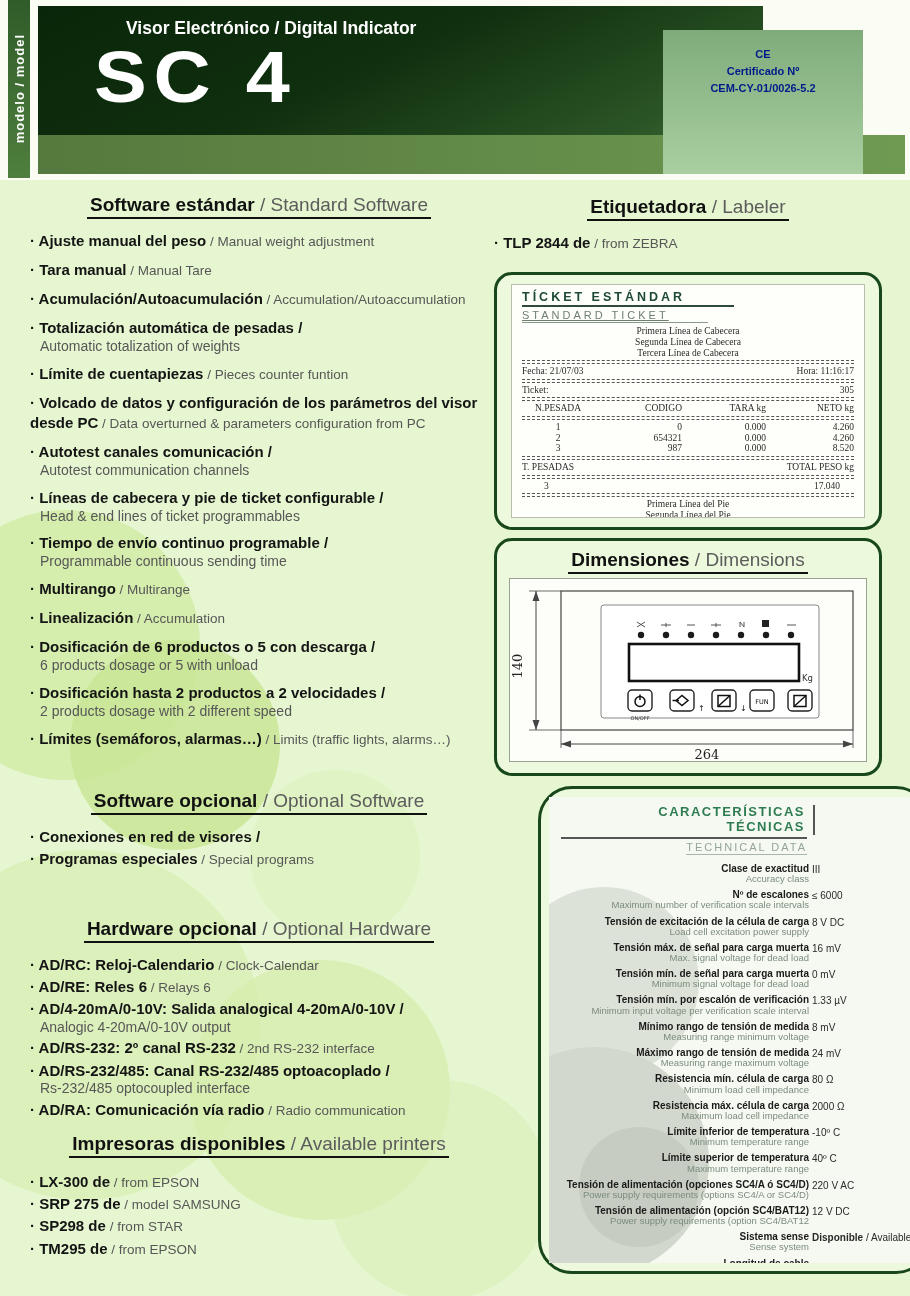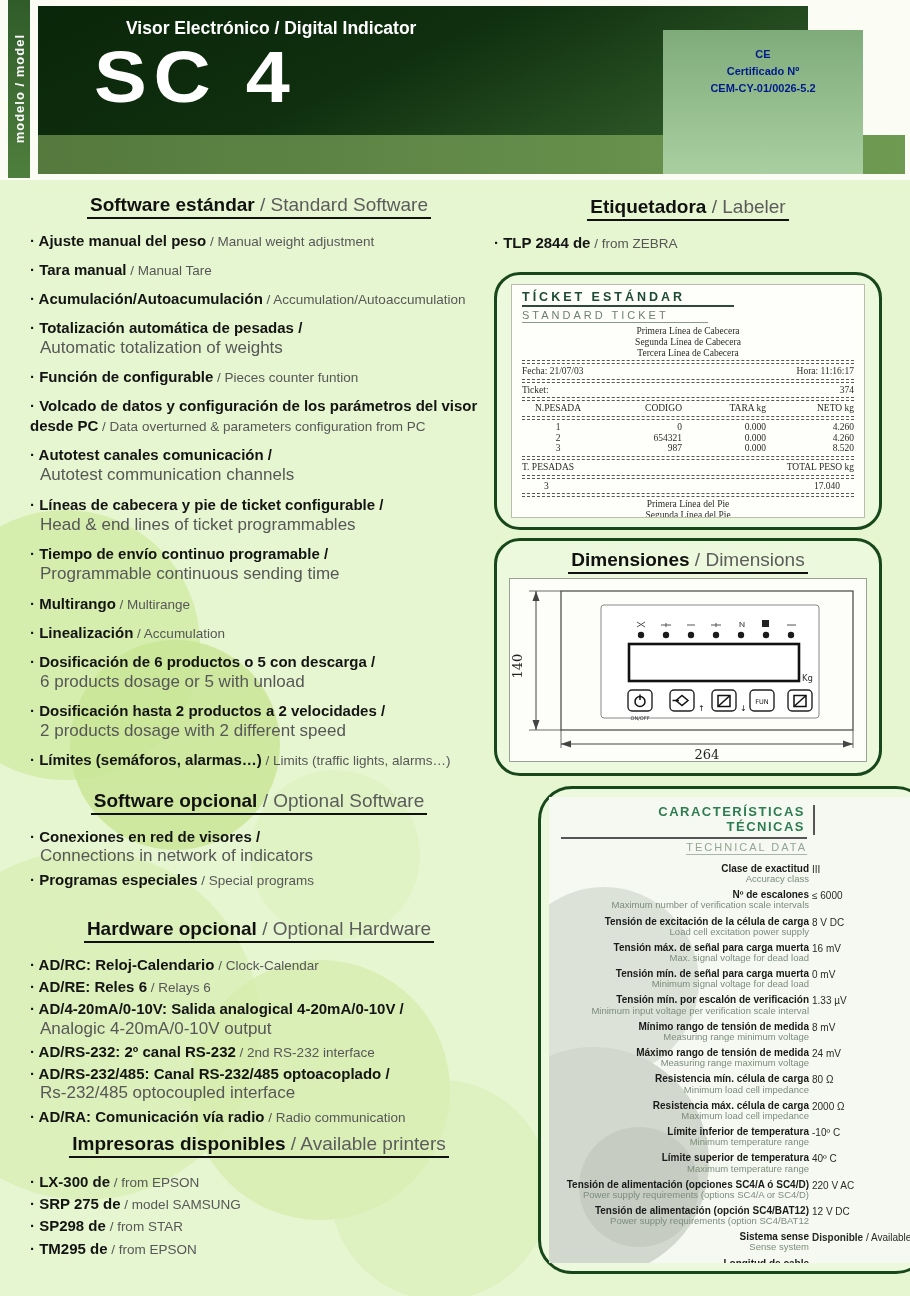--- a/index.html
+++ b/index.html
@@ -10,21 +10,21 @@
   .z{position:relative;z-index:1;}
 
   
   .header-area{position:absolute;left:0;top:0;width:910px;height:180px;background:#fbfdf4;z-index:2;}
   .side-strip{position:absolute;left:8px;top:0;width:22px;height:178px;
               background:linear-gradient(to bottom,#2f5c29,#4f7f3e);
               display:flex;align-items:center;justify-content:center;}
   .side-strip span{writing-mode:vertical-rl;transform:rotate(180deg);color:#fff;font-weight:bold;
                    font-size:13px;letter-spacing:1px;white-space:nowrap;}
   .dark-band{position:absolute;left:38px;top:6px;width:725px;height:129px;
-             background:linear-gradient(155deg,#0a260a 0%,#0f2f0e 45%,#2b5426 85%,#3c6833 100%);padding-left:45px;}
+             background:linear-gradient(155deg,#0a260a 0%,#0f2f0e 45%,#2b5426 85%,#3c6833 100%);}
   .olive-strip{position:absolute;left:38px;top:135px;width:867px;height:39px;
                background:linear-gradient(90deg,#55793e,#6f9a52);}
   .band-title{position:absolute;left:88px;top:12px;color:#fff;font-weight:bold;font-size:17.5px;}
   .band-model{position:absolute;left:56px;top:30px;color:#fff;font-weight:bold;font-size:72px;
               letter-spacing:6px;transform:scaleX(1.1);transform-origin:left;}
   .ce-box{position:absolute;left:663px;top:30px;width:200px;height:144px;
           background:linear-gradient(to bottom,#7fab7b,#a9cfa1);
           color:#001a8c;font-weight:bold;font-size:11px;text-align:center;line-height:1.55;
           padding-top:16px;box-sizing:border-box;}
 
@@ -32,35 +32,35 @@
   .h{text-align:center;margin-bottom:12px;}
   .hu{display:inline-block;border-bottom:2px solid #111;padding:0 3px 1px;}
   .hb{font-weight:bold;font-size:19px;color:#111;}
   .hg{font-size:19px;color:#5c5c5c;}
 
   
   .col-left{position:absolute;left:30px;width:458px;}
   .li{margin-bottom:9px;line-height:1.25;}
   .li .b{font-weight:bold;font-size:15px;color:#141414;}
   .li .g{font-size:13.5px;color:#575757;}
-  .li .sub{font-size:17px;color:#575757;line-height:1.2;margin-left:10px;}
+  .li .sub{font-size:14px;color:#575757;line-height:1.2;margin-left:10px;}
   .compact .li{margin-bottom:3px;line-height:1.2;}
 
   
-  .gbox{position:absolute;border:3px solid #17471a;background:#ecf9dd;border-radius:26px;
+  .gbox{position:absolute;border:3px solid #17471a;background:#ecf9dd;border-radius:18px;
         box-sizing:border-box;}
 
   
   .ticket-paper{background:#fefefa;border:1px solid #b9bcae;height:234px;overflow:hidden;
                 padding:5px 10px;box-sizing:border-box;font-family:"Liberation Serif",serif;
                 font-size:9.5px;color:#2a2a2a;line-height:1.12;}
   .ttitle{font-family:"Liberation Sans",sans-serif;font-size:12.5px;font-weight:bold;
           letter-spacing:3px;color:#1d4a33;}
   .ttitle-rule{border-bottom:2px solid #2e4a3a;width:64%;margin:1px 0 2px;}
-  .tsub{font-family:"Liberation Sans",sans-serif;font-size:11px;letter-spacing:3px;color:#6e7f70;}
+  .tsub{font-family:"Liberation Sans",sans-serif;font-size:11px;letter-spacing:3px;color:#6e7f70;text-decoration:underline;}
   .tsub-rule{border-bottom:1px solid #8a9a8a;width:56%;margin:1px 0 3px;}
   .tcenter{text-align:center;}
   .tsep{height:2px;border-top:1px dashed #555;border-bottom:1px dashed #555;margin:2px 0;}
   .trowline{display:flex;justify-content:space-between;gap:16px;}
   .tgrid{display:grid;grid-template-columns:72px 88px 84px 1fr;}
   .tgrid .c0{text-align:center;}
   .tgrid .c1,.tgrid .c2,.tgrid .c3{text-align:right;}
 
   
   .tech-paper{position:relative;background:#f6f9f1;height:100%;overflow:hidden;
@@ -114,38 +114,38 @@
   </div>
 
   <div class="col-left z" style="top:194px;">
     <div class="h"><span class="hu">
       <span class="hb">Software estándar</span><span class="hg"> / Standard Software</span></span>
     </div>
     <div class="li"><span class="b">· Ajuste manual del peso</span><span class="g"> / Manual weight adjustment</span><div class="sub"></div></div>
     <div class="li"><span class="b">· Tara manual</span><span class="g"> / Manual Tare</span><div class="sub"></div></div>
     <div class="li"><span class="b">· Acumulación/Autoacumulación</span><span class="g"> / Accumulation/Autoaccumulation</span><div class="sub"></div></div>
     <div class="li"><span class="b">· Totalización automática de pesadas /</span><span class="g"></span><div class="sub">Automatic totalization of weights</div></div>
-    <div class="li"><span class="b">· Función de configurable</span><span class="g"> / Pieces counter funtion</span><div class="sub"></div></div>
+    <div class="li"><span class="b">· Límite de cuentapiezas</span><span class="g"> / Pieces counter funtion</span><div class="sub"></div></div>
     <div class="li"><span class="b">· Volcado de datos y configuración de los parámetros del visor desde PC</span><span class="g"> / Data overturned &amp; parameters configuration from PC</span><div class="sub"></div></div>
     <div class="li"><span class="b">· Autotest canales comunicación /</span><span class="g"></span><div class="sub">Autotest communication channels</div></div>
     <div class="li"><span class="b">· Líneas de cabecera y pie de ticket configurable /</span><span class="g"></span><div class="sub">Head &amp;  end lines of ticket programmables</div></div>
     <div class="li"><span class="b">· Tiempo de envío continuo programable /</span><span class="g"></span><div class="sub">Programmable continuous sending time</div></div>
     <div class="li"><span class="b">· Multirango</span><span class="g"> / Multirange</span><div class="sub"></div></div>
     <div class="li"><span class="b">· Linealización</span><span class="g"> / Accumulation</span><div class="sub"></div></div>
     <div class="li"><span class="b">· Dosificación de 6 productos o 5 con descarga /</span><span class="g"></span><div class="sub">6 products dosage or 5 with unload</div></div>
     <div class="li"><span class="b">· Dosificación hasta 2 productos a 2 velocidades /</span><span class="g"></span><div class="sub">2 products dosage with 2 different speed</div></div>
     <div class="li"><span class="b">· Límites (semáforos, alarmas…)</span><span class="g"> / Limits (traffic lights, alarms…)</span><div class="sub"></div></div>
   </div>
 
   <div class="col-left z" style="top:790px;">
     <div class="h"><span class="hu">
       <span class="hb">Software opcional</span><span class="hg"> / Optional Software</span></span>
     </div>
     <div class="compact">
-      <div class="li"><span class="b">· Conexiones en red de visores /</span><span class="g"></span><div class="sub">Connections in network of indicators</div></div>
+      <div class="li"><span class="b">· Conexiones en red de visores /</span><span class="g"></span></div>
       <div class="li"><span class="b">· Programas especiales</span><span class="g"> / Special programs</span><div class="sub"></div></div>
     </div>
   </div>
 
   <div class="col-left z" style="top:918px;">
     <div class="h"><span class="hu">
       <span class="hb">Hardware opcional</span><span class="hg"> / Optional Hardware</span></span>
     </div>
     <div class="compact">
       <div class="li"><span class="b">· AD/RC: Reloj-Calendario</span><span class="g"> / Clock-Calendar</span><div class="sub"></div></div>
@@ -188,21 +188,21 @@
       <div class="tcenter">Segunda Línea de Cabecera</div>
       <div class="tcenter">Tercera Línea de Cabecera</div>
       <div class="tsep"></div>
       <div class="trowline">
           <span>Fecha: 21/07/03</span>
           <span>Hora: 11:16:17</span>
         </div>
       <div class="tsep"></div>
       <div class="trowline">
           <span>Ticket:</span>
-          <span>374</span>
+          <span>305</span>
         </div>
       <div class="tsep"></div>
       <div class="tgrid">
         <span class="c0">N.PESADA</span>
         <span class="c1">CODIGO</span>
         <span class="c2">TARA kg</span>
         <span class="c3">NETO kg</span>
       </div>
       <div class="tsep"></div>
       <div class="tgrid">

